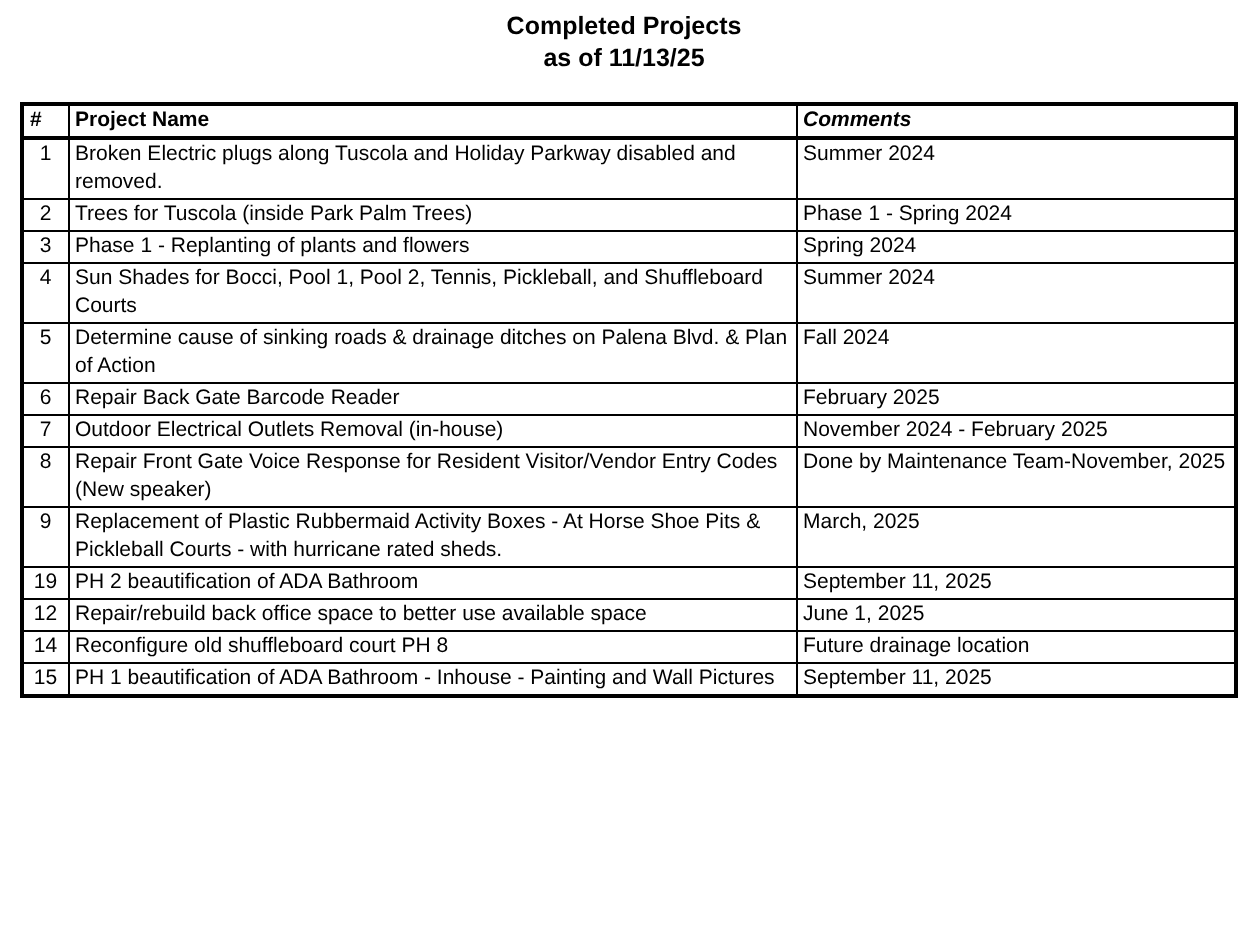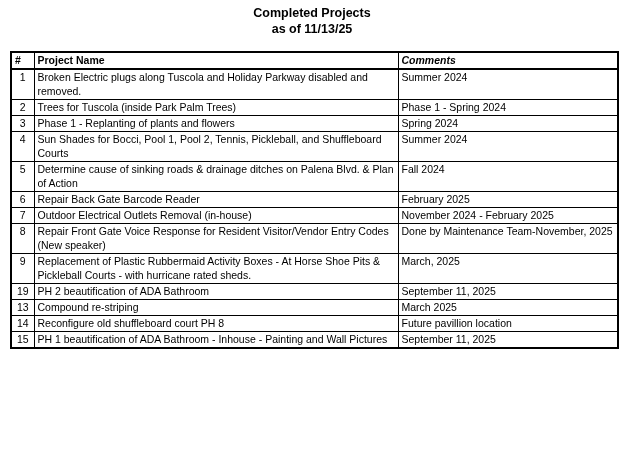--- a/index.html
+++ b/index.html
@@ -124,28 +124,28 @@
           <td class="cell-num">9</td>
           <td class="cell-project">Replacement of Plastic Rubbermaid Activity Boxes - At Horse Shoe Pits &amp; Pickleball Courts - with hurricane rated sheds.</td>
           <td class="cell-comment">March, 2025</td>
         </tr>
         <tr>
           <td class="cell-num">19</td>
           <td class="cell-project">PH 2 beautification of ADA Bathroom</td>
           <td class="cell-comment">September 11, 2025</td>
         </tr>
         <tr>
-          <td class="cell-num">13</td>
-          <td class="cell-project">Compound re-striping</td>
-          <td class="cell-comment">March 2025</td>
+          <td class="cell-num">12</td>
+          <td class="cell-project">Repair/rebuild back office space to better use available space</td>
+          <td class="cell-comment">June 1, 2025</td>
         </tr>
         <tr>
           <td class="cell-num">14</td>
           <td class="cell-project">Reconfigure old shuffleboard court PH 8</td>
-          <td class="cell-comment">Future pavillion location</td>
+          <td class="cell-comment">Future drainage location</td>
         </tr>
         <tr>
           <td class="cell-num">15</td>
           <td class="cell-project">PH 1 beautification of  ADA Bathroom - Inhouse - Painting and Wall Pictures</td>
           <td class="cell-comment">September 11, 2025</td>
         </tr>
       </tbody>
   </table>
 
 </div>

